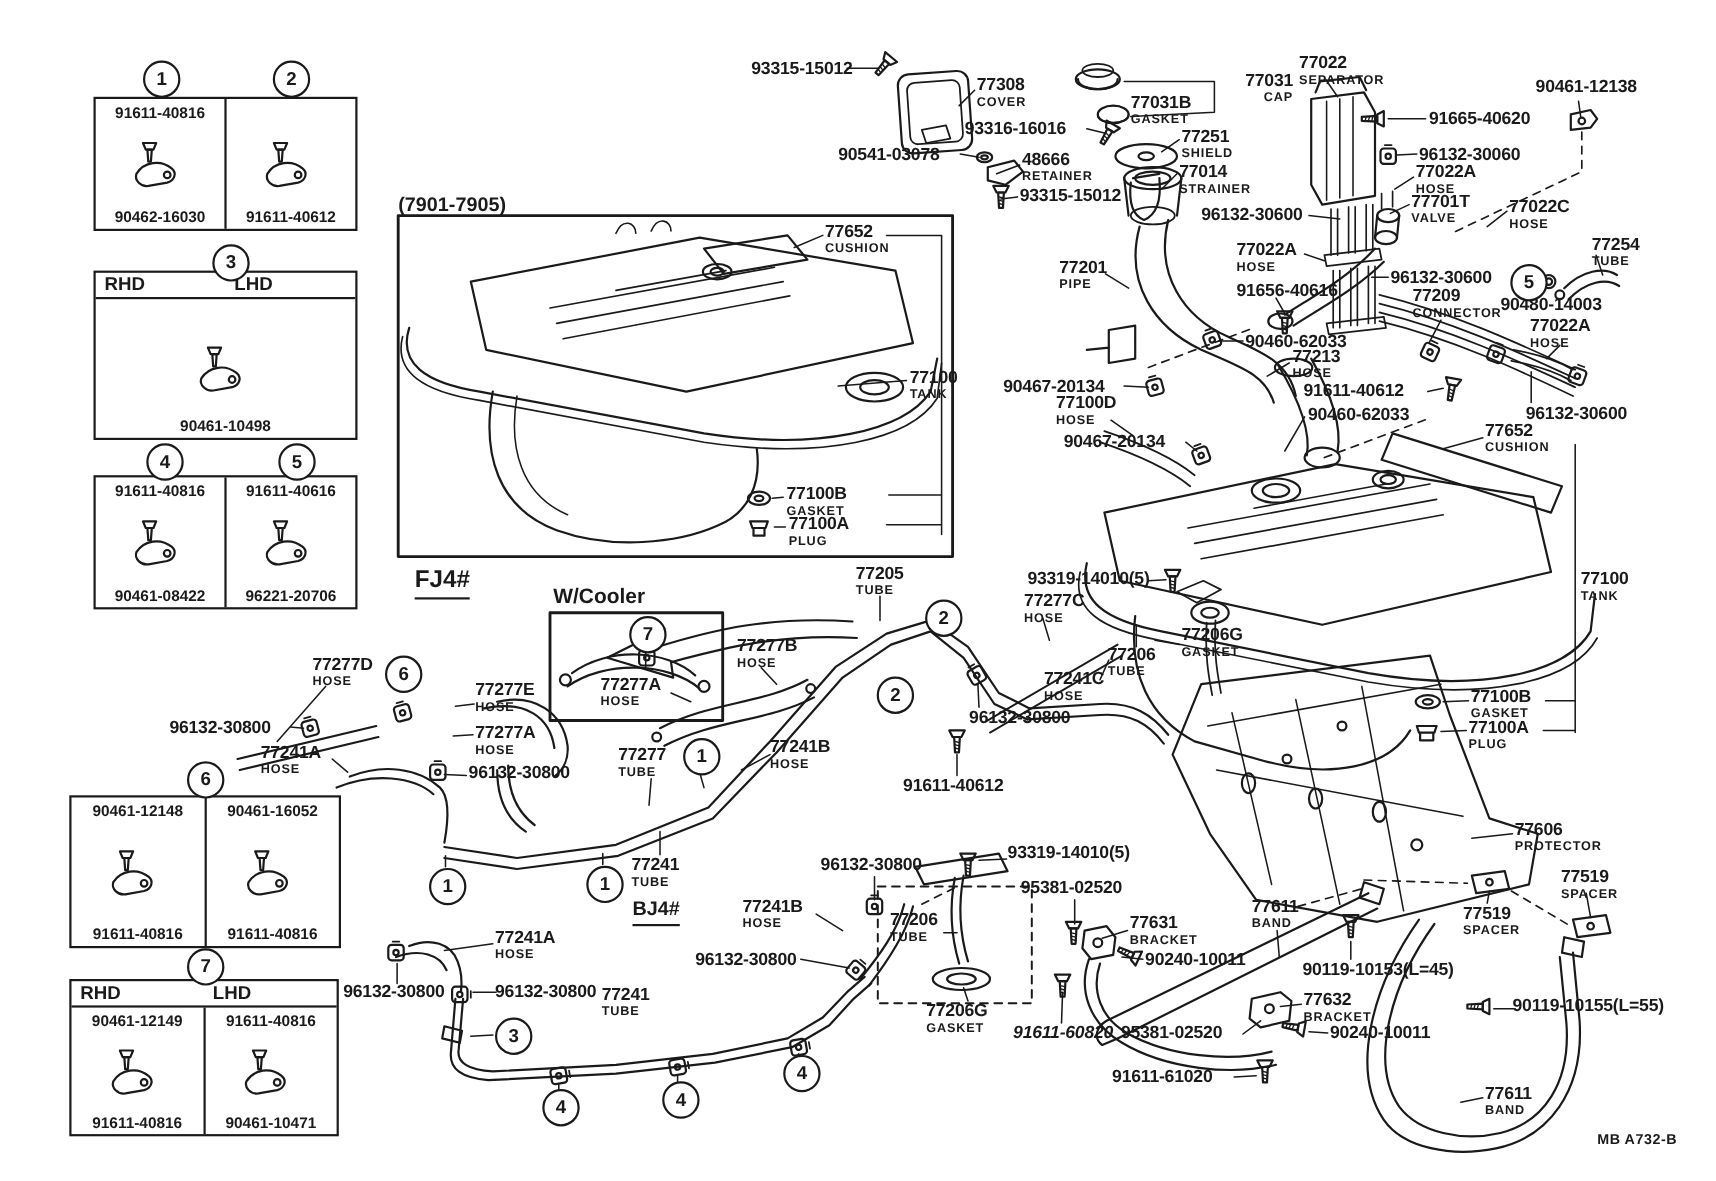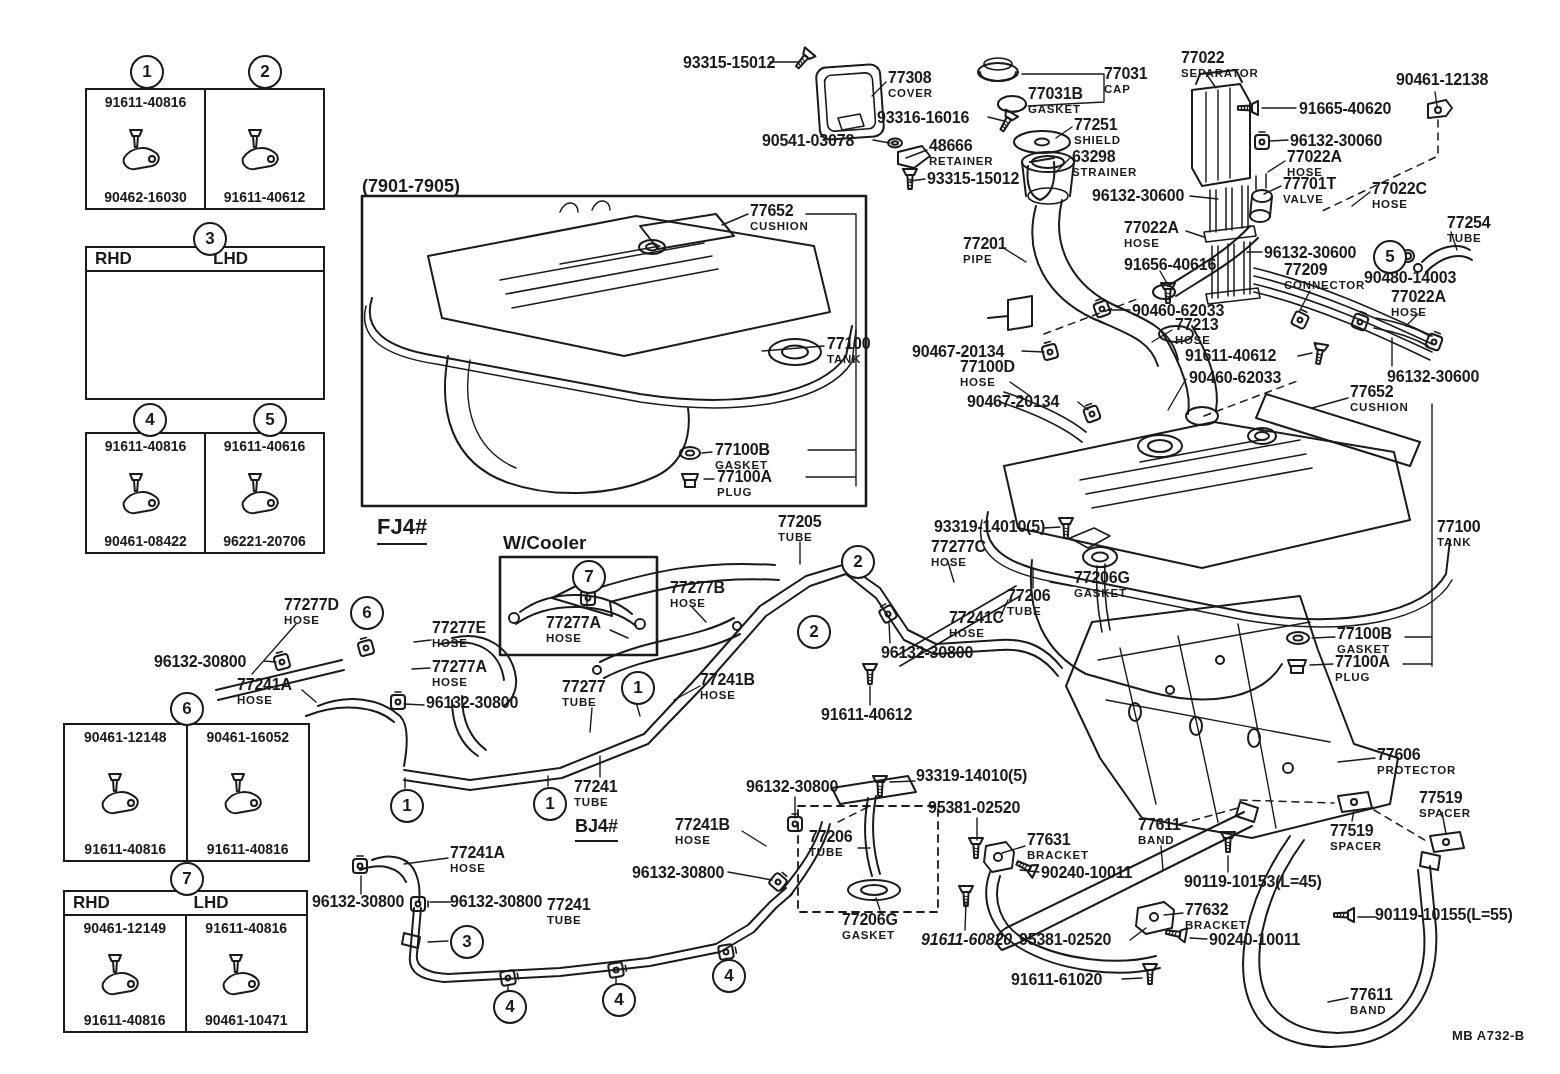--- a/index.html
+++ b/index.html
@@ -298,20 +298,34 @@
             <span class="b">91611-40612</span>
           </div>
         </div>
       </div>
       <div class="refbox" style="left: 85px; top: 246px; width: 240px; height: 154px;">
         <div class="hdr">
           <span>RHD</span>
           <span>LHD</span>
         </div>
         <div class="cells">
+          <div class="cell">
+            <span class="t"></span>
+            <div class="glyph">
+              <svg viewBox="0 0 72 46" width="72" height="46">
+                <g fill="none" stroke="#1a1a1a" stroke-width="2" stroke-linecap="round" stroke-linejoin="round">
+                  <path d="M20,4 l12,0 l-2.5,6 l-7,0 z"></path>
+                  <path d="M24,10 l4,0 l-0.8,11 l-2.4,0 z"></path>
+                  <path d="M14,32 c7,-11 22,-13 32,-5 c5,4 3,11 -4,13 l-17,3 c-7,1 -13,-5 -11,-11 z"></path>
+                  <circle cx="42" cy="33" r="3"></circle>
+                </g>
+              </svg>
+            </div>
+            <span class="b">90461-10498</span>
+          </div>
         </div>
       </div>
       <div class="refbox" style="left: 85px; top: 432px; width: 240px; height: 122px;">
         <div class="cells">
           <div class="cell">
             <span class="t">91611-40816</span>
             <div class="glyph">
               <svg viewBox="0 0 72 46" width="72" height="46">
                 <g fill="none" stroke="#1a1a1a" stroke-width="2" stroke-linecap="round" stroke-linejoin="round">
                   <path d="M20,4 l12,0 l-2.5,6 l-7,0 z"></path>
@@ -413,40 +427,40 @@
         <div class="pn">93315-15012</div>
       </div>
       <div class="label" style="left: 888px; top: 70px;">
         <div class="pn">77308</div>
         <div class="cap">COVER</div>
       </div>
       <div class="label" style="left: 1028px; top: 86px;">
         <div class="pn">77031B</div>
         <div class="cap">GASKET</div>
       </div>
-      <div class="label" style="left: 1104px; top: 66px;">
+      <div class="label" style="left: 1132px; top: 66px; text-align: right;">
         <div class="pn">77031</div>
         <div class="cap">CAP</div>
       </div>
       <div class="label" style="left: 877px; top: 110px;">
         <div class="pn">93316-16016</div>
       </div>
       <div class="label" style="left: 762px; top: 133px;">
         <div class="pn">90541-03078</div>
       </div>
       <div class="label" style="left: 929px; top: 138px;">
         <div class="pn">48666</div>
         <div class="cap">RETAINER</div>
       </div>
       <div class="label" style="left: 1074px; top: 117px;">
         <div class="pn">77251</div>
         <div class="cap">SHIELD</div>
       </div>
       <div class="label" style="left: 1072px; top: 149px;">
-        <div class="pn">63298</div>
+        <div class="pn">77014</div>
         <div class="cap">STRAINER</div>
       </div>
       <div class="label" style="left: 927px; top: 171px;">
         <div class="pn">93315-15012</div>
       </div>
       <div class="label" style="left: 1092px; top: 188px;">
         <div class="pn">96132-30600</div>
       </div>
       <div class="label" style="left: 1181px; top: 50px;">
         <div class="pn">77022</div>

